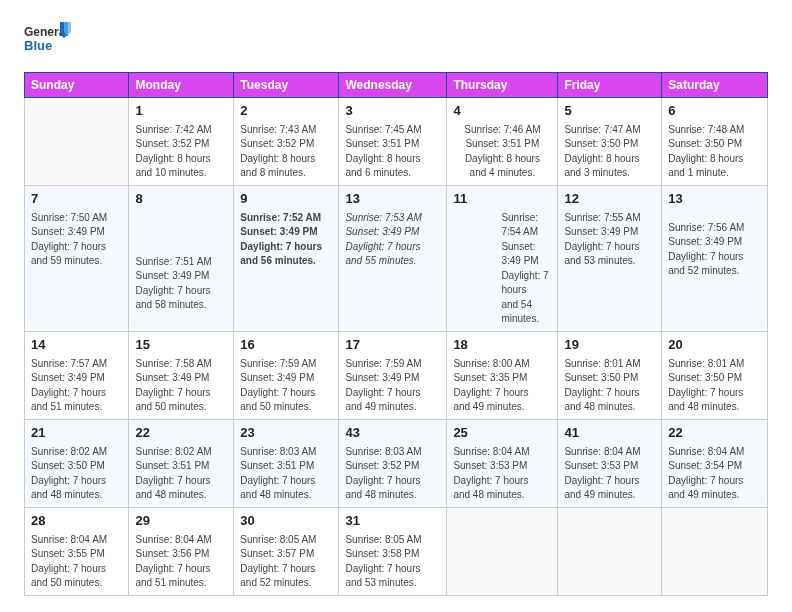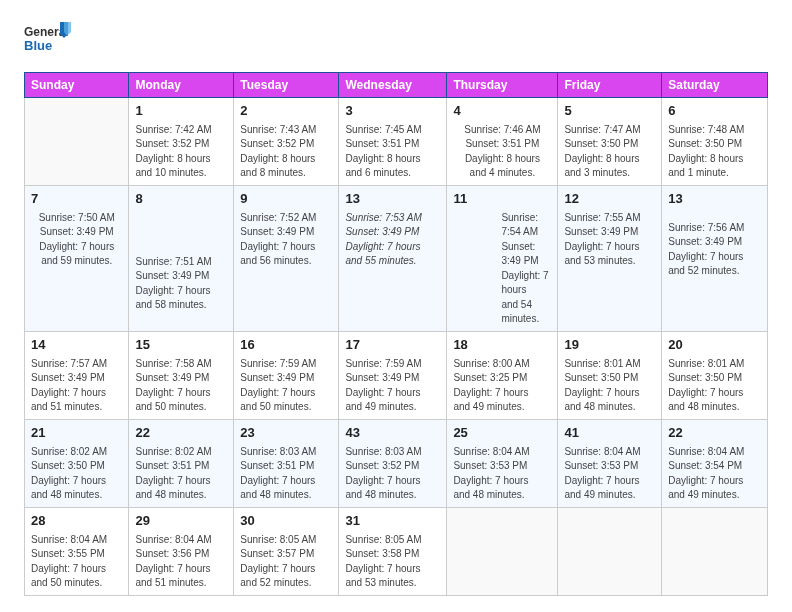--- a/index.html
+++ b/index.html
@@ -165,35 +165,35 @@
               <span class="day-number">6</span>
               <div class="day-info" style="white-space: pre-line;">Sunrise: 7:48 AM
 Sunset: 3:50 PM
 Daylight: 8 hours
 and 1 minute.</div>
             </td>
           </tr>
           <tr>
             <td>
               <span class="day-number">7</span>
-              <div class="day-info" style="white-space: pre-line; text-align: center;">Sunrise: 7:50 AM
+              <div class="day-info" style="white-space: pre-line;">Sunrise: 7:50 AM
 Sunset: 3:49 PM
 Daylight: 7 hours
 and 59 minutes.</div>
             </td>
             <td>
               <span class="day-number">8</span>
               <div class="day-info" style="white-space: pre-line; margin-top: 46px;">Sunrise: 7:51 AM
 Sunset: 3:49 PM
 Daylight: 7 hours
 and 58 minutes.</div>
             </td>
             <td>
               <span class="day-number">9</span>
-              <div class="day-info" style="white-space: pre-line;">Sunrise: 7:52 AM
+              <div class="day-info" style="white-space: pre-line; font-weight: bold;">Sunrise: 7:52 AM
 Sunset: 3:49 PM
 Daylight: 7 hours
 and 56 minutes.</div>
             </td>
             <td>
               <span class="day-number">13</span>
               <div class="day-info" style="white-space: pre-line; font-style: italic;">Sunrise: 7:53 AM
 Sunset: 3:49 PM
 Daylight: 7 hours
 and 55 minutes.</div>
@@ -245,21 +245,21 @@
             <td>
               <span class="day-number">17</span>
               <div class="day-info" style="white-space: pre-line;">Sunrise: 7:59 AM
 Sunset: 3:49 PM
 Daylight: 7 hours
 and 49 minutes.</div>
             </td>
             <td>
               <span class="day-number">18</span>
               <div class="day-info" style="white-space: pre-line;">Sunrise: 8:00 AM
-Sunset: 3:25 PM
+Sunset: 3:35 PM
 Daylight: 7 hours
 and 49 minutes.</div>
             </td>
             <td>
               <span class="day-number">19</span>
               <div class="day-info" style="white-space: pre-line;">Sunrise: 8:01 AM
 Sunset: 3:50 PM
 Daylight: 7 hours
 and 48 minutes.</div>
             </td>

